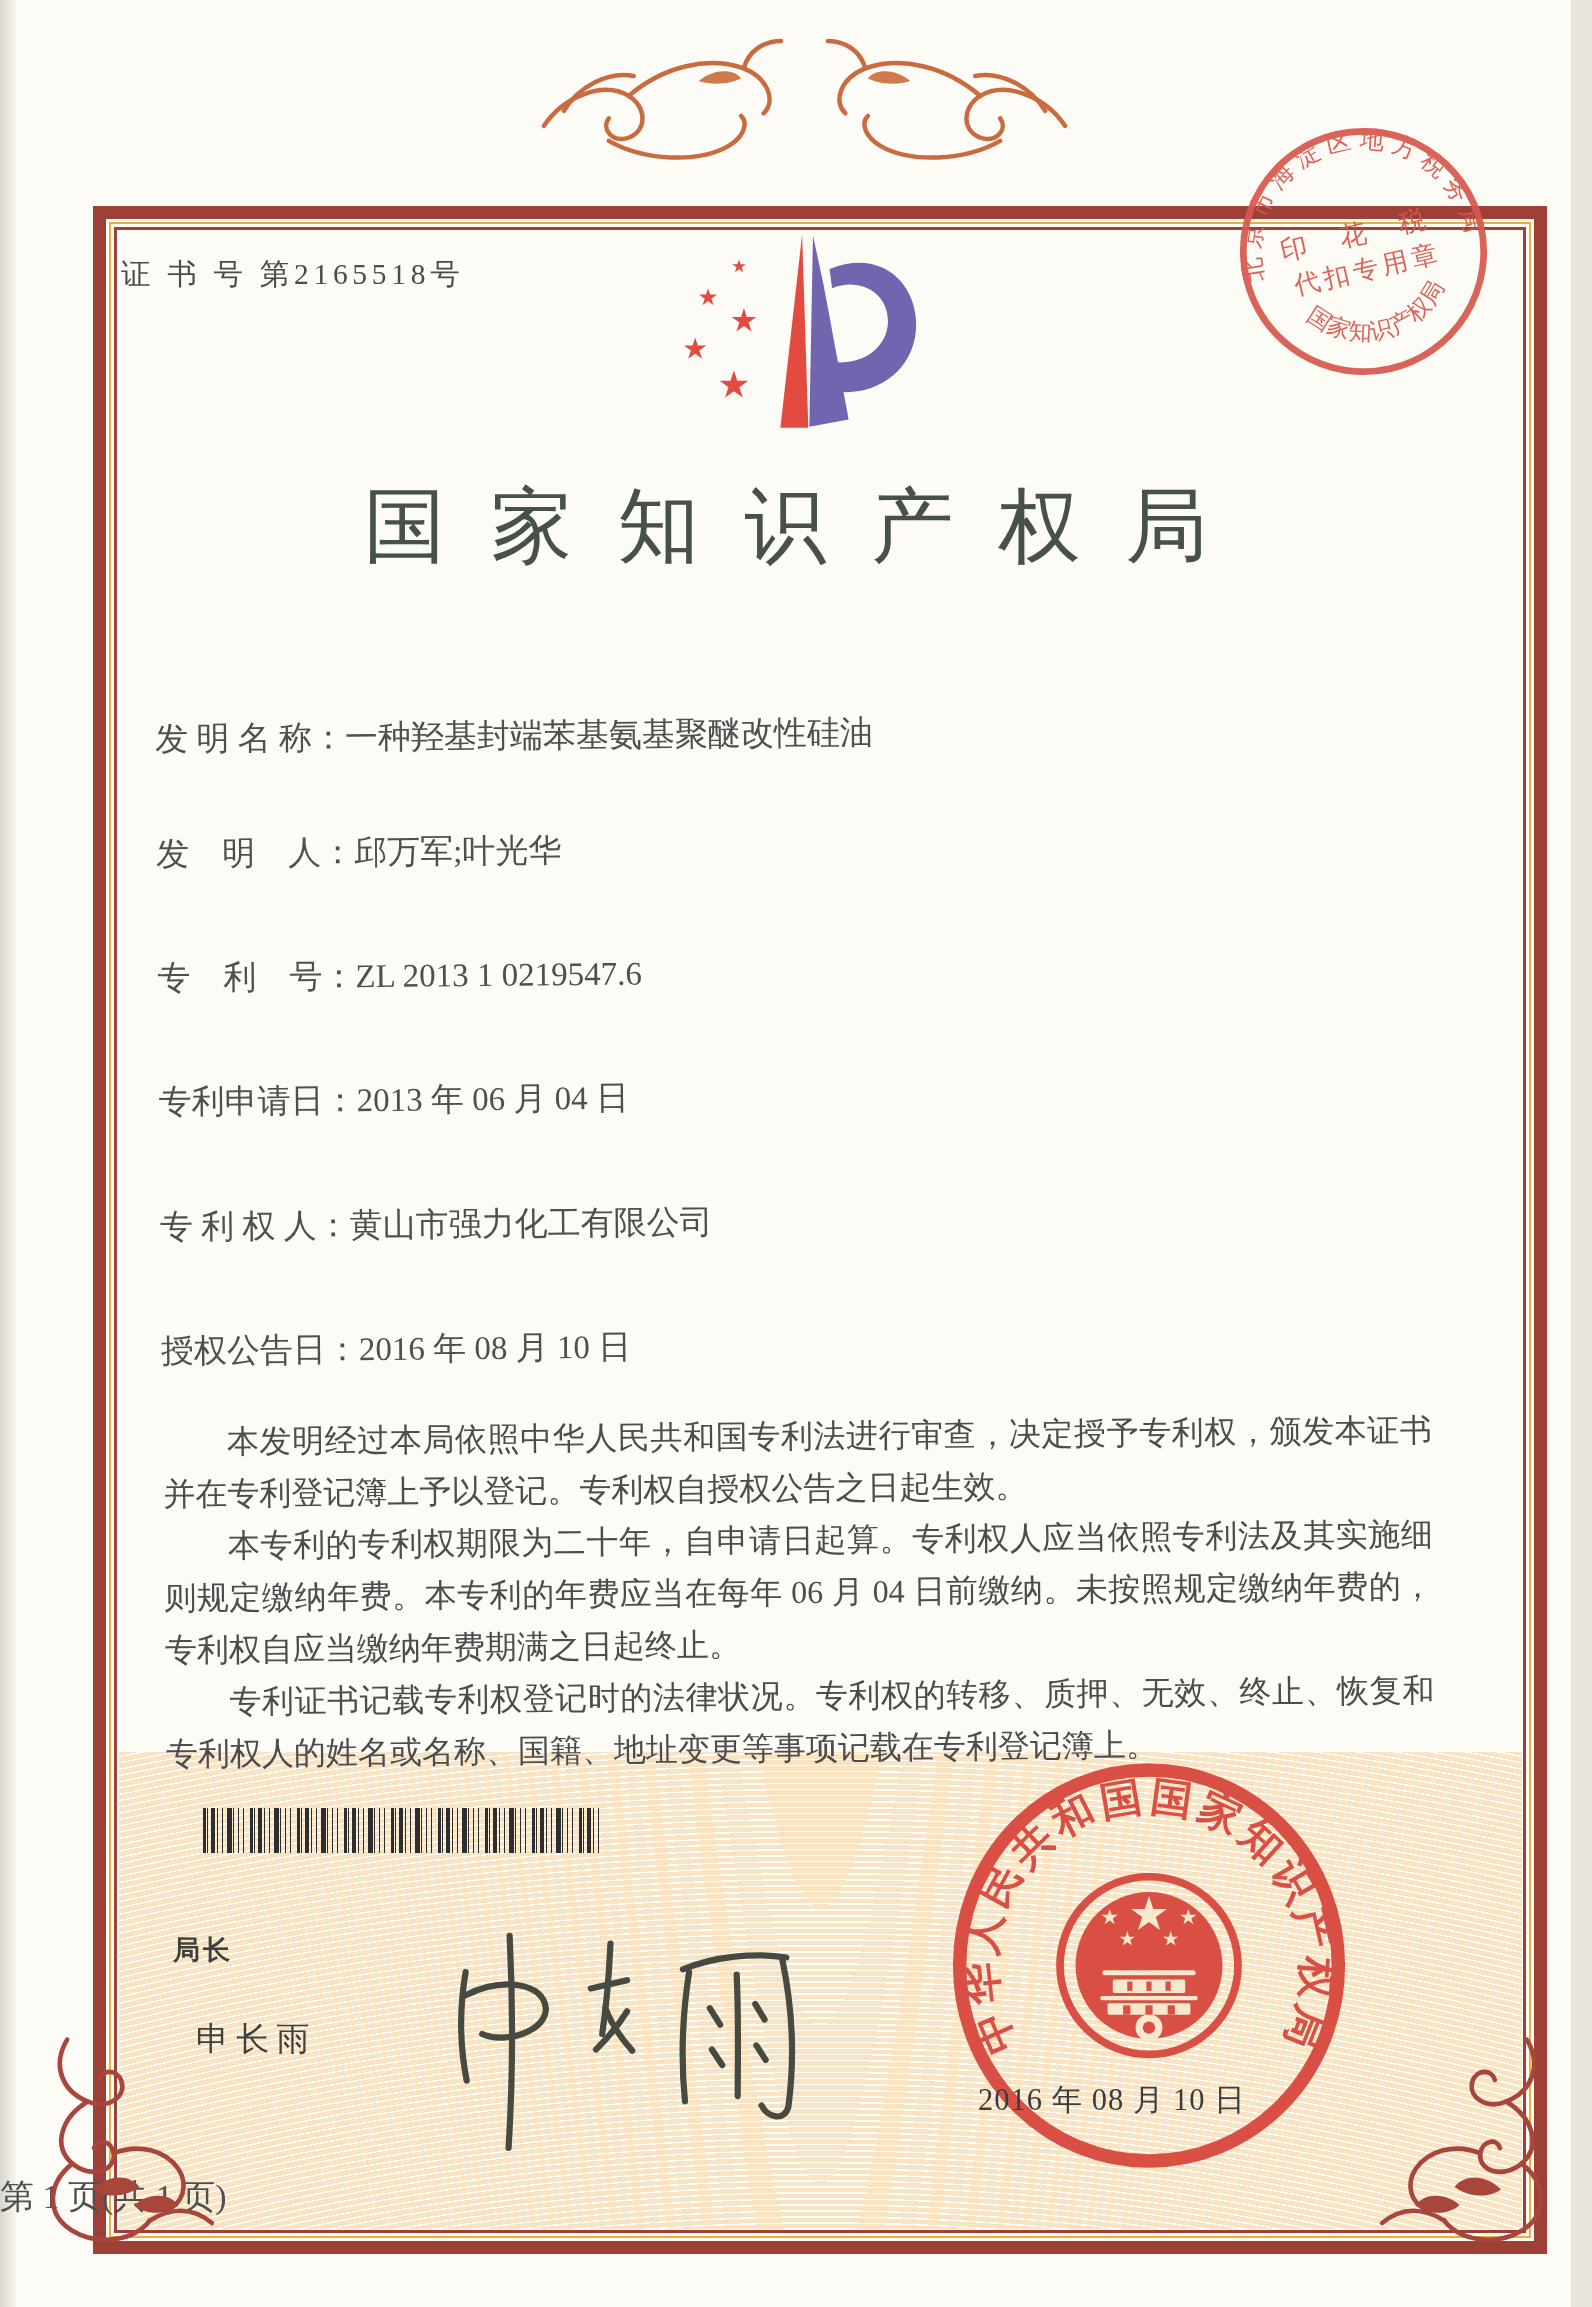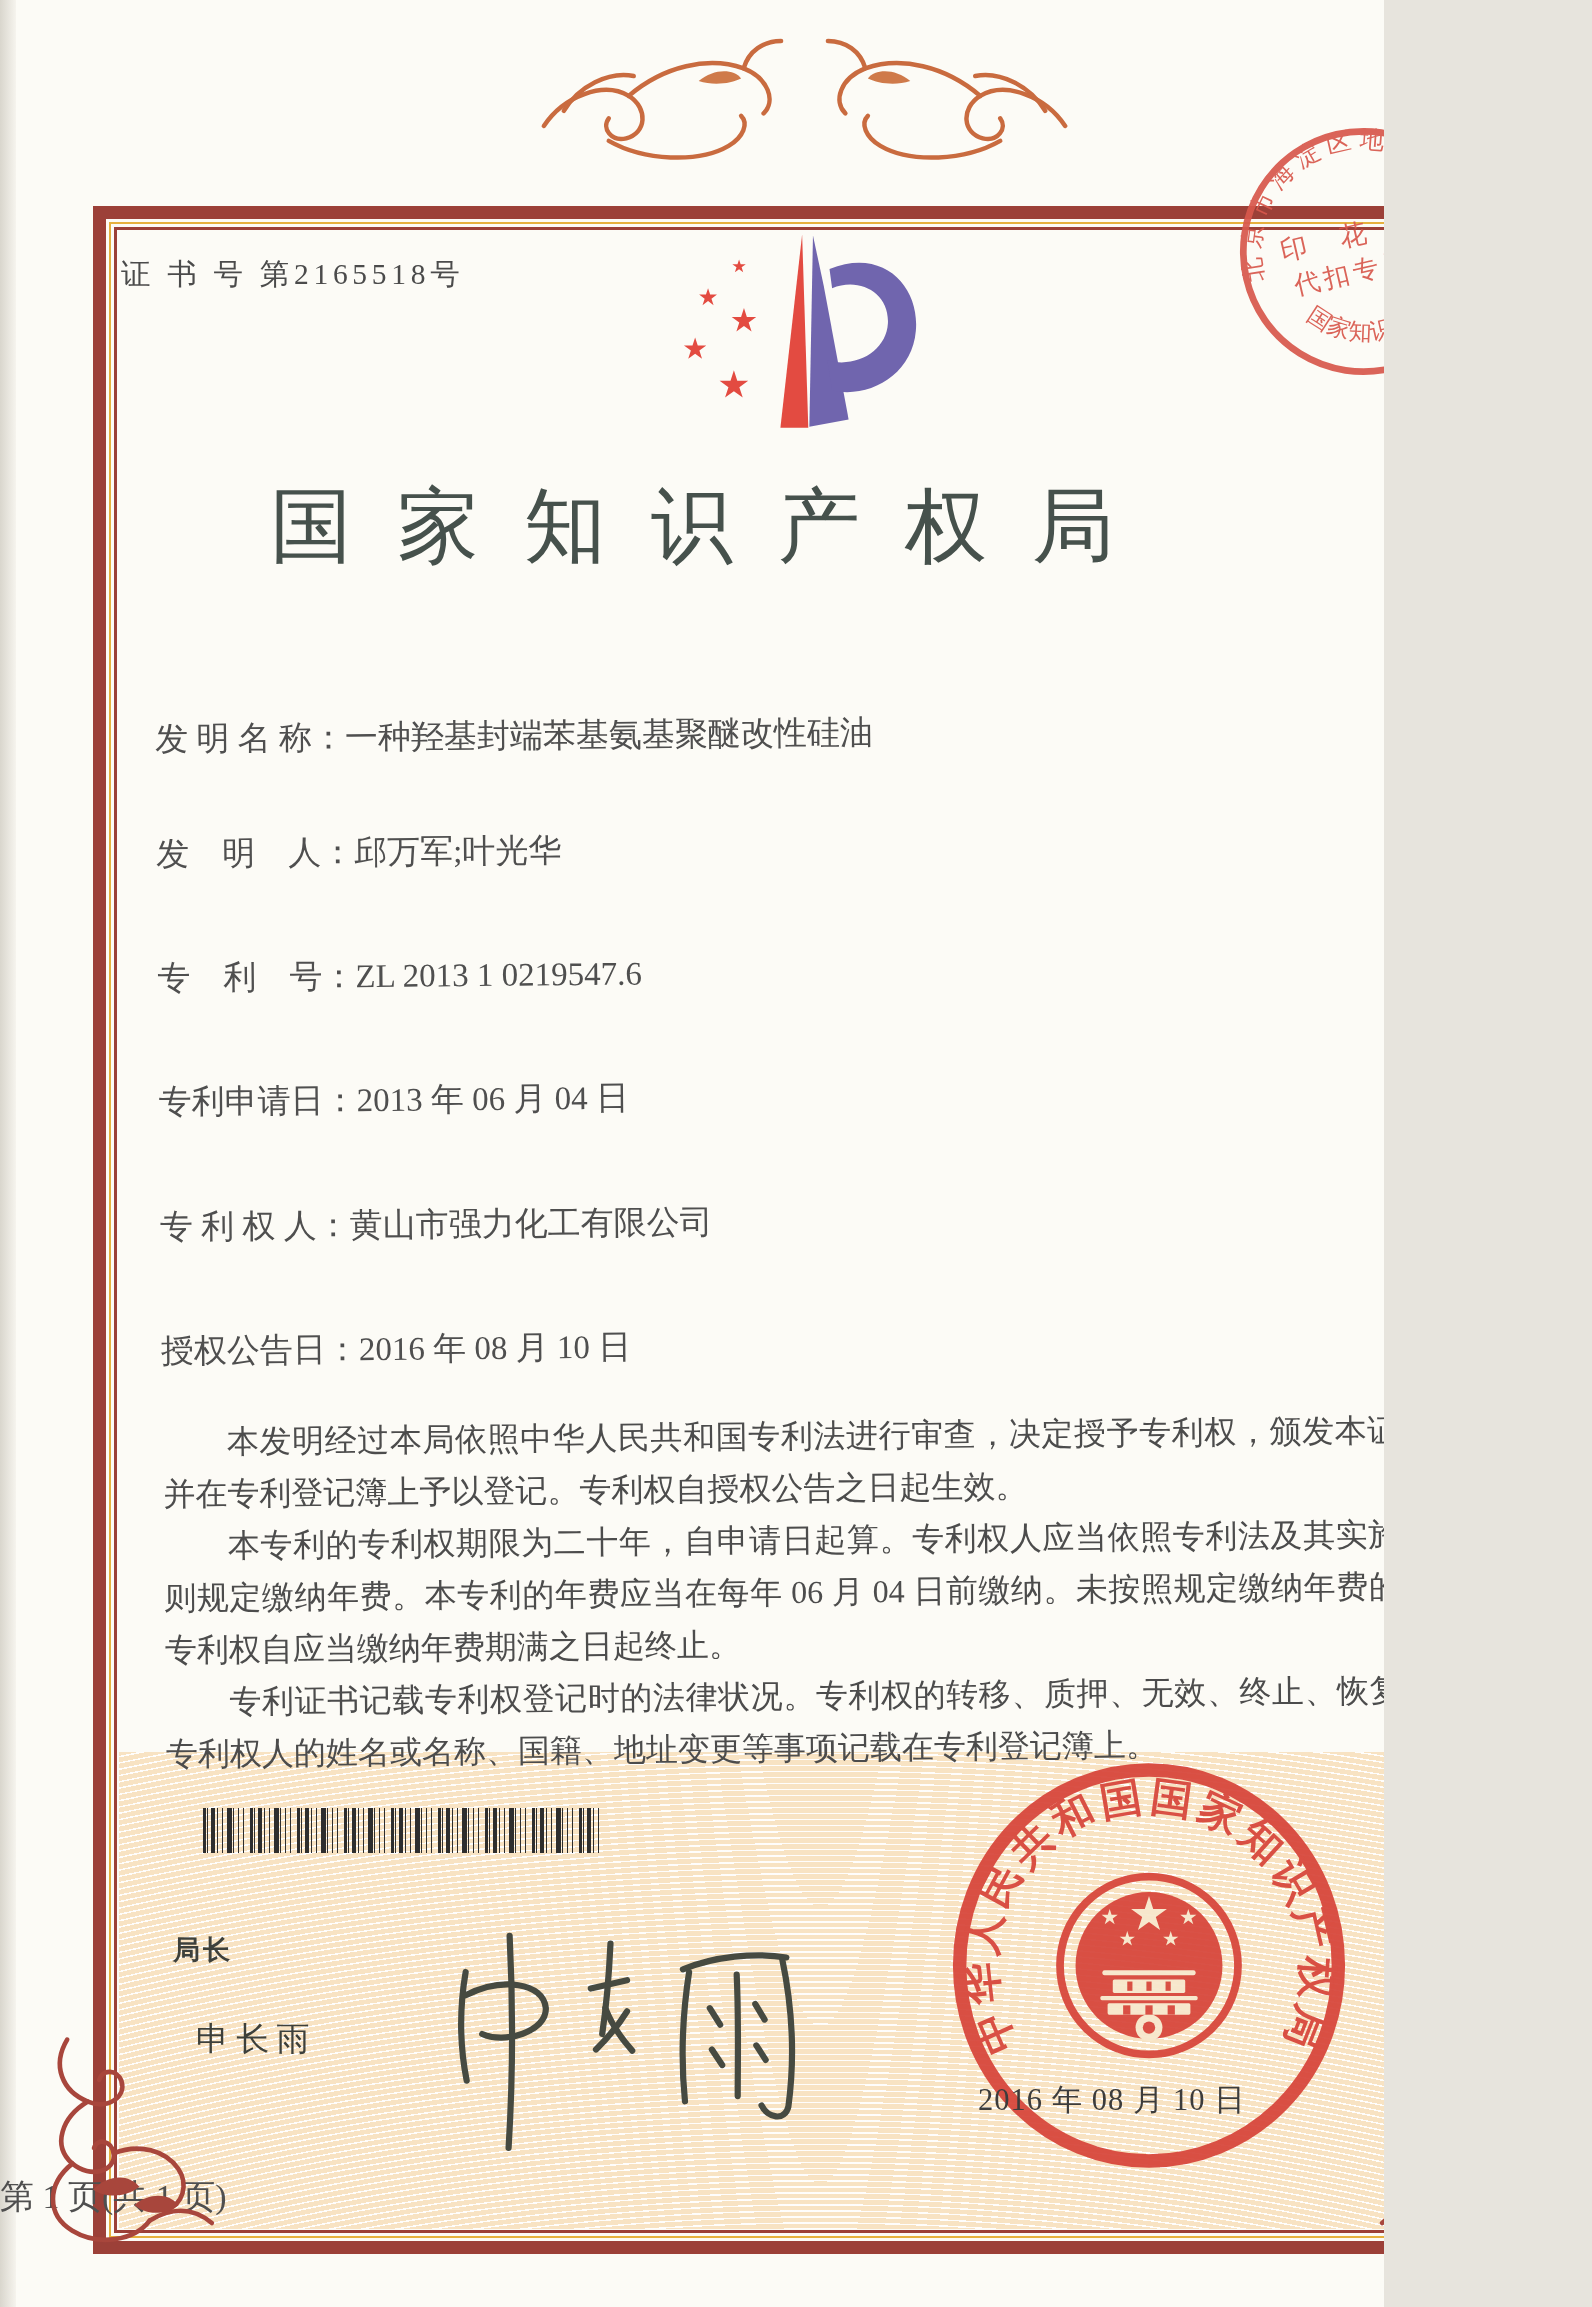--- a/index.html
+++ b/index.html
@@ -1,16 +1,16 @@
 <!DOCTYPE html>
 <html style="font-size:8.3px"><head>
 <meta charset="utf-8">
 <style>
   html,body{margin:0;padding:0;background:#e7e4dd;}
-  #page{position:relative;width:1384px;height:2307px;background:#7dd3fc;overflow:hidden;
+  #page{position:relative;width:1571px;height:2307px;background:#7dd3fc;overflow:hidden;
         font-family:"Liberation Serif","DejaVu Serif",serif;}
   .sheet{position:absolute;inset:0;background:#fcfbf6;}
   .scan-edge{position:absolute;left:0;top:0;width:15.5px;height:100%;
         background:linear-gradient(90deg,#d9d6cd,#f6f4ee);}
   
   .frame{position:absolute;left:93px;top:206px;width:1454px;height:2048px;
          border:13.5px solid #9c4038;box-sizing:border-box;z-index:3;}
   .frame-gold{position:absolute;inset:2.6px;border:2.6px solid #e6b13e;}
   .frame-thin{position:absolute;inset:7.8px;border:3.1px solid #9c4038;}
   

